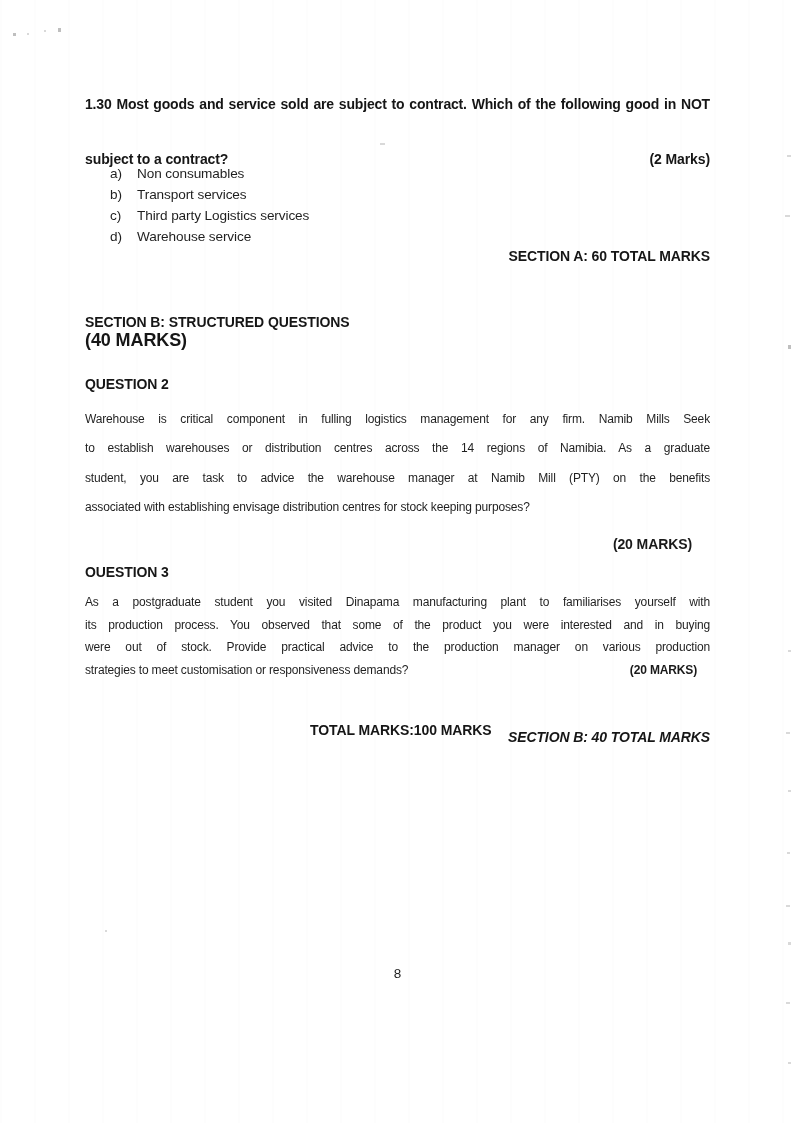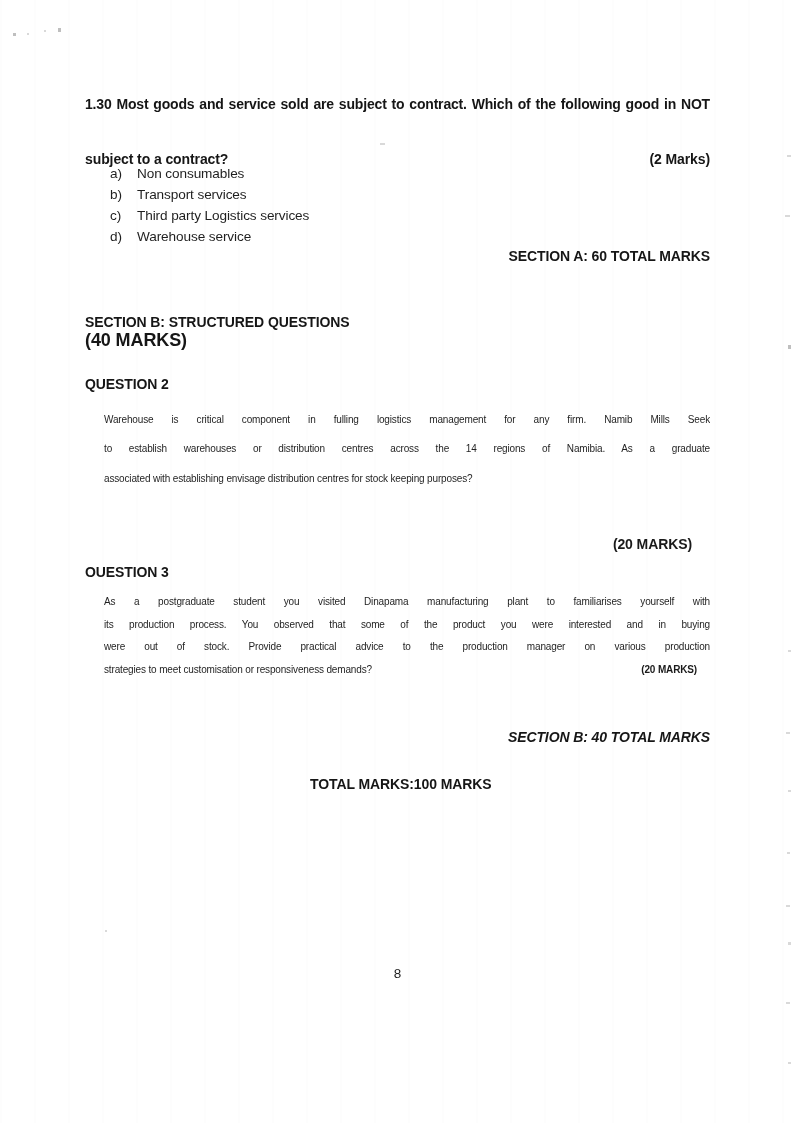--- a/index.html
+++ b/index.html
@@ -24,21 +24,21 @@
   
   .jline { text-align:justify; overflow:hidden; }
   .jline::after { content:""; display:inline-block; width:100%; height:0; }
 
   .heading-l1 { height:26px; line-height:20px; font-size:14px; letter-spacing:-0.18px; }
 
   .options { line-height:21px; font-size:13.6px; letter-spacing:-0.1px; }
   .opt { display:flex; }
   .opt .marker { width:27px; margin-left:25px; flex:none; }
 
-  .para .pline { letter-spacing:-0.15px; font-size:10px;margin-left:19px; }
+  .para .pline { letter-spacing:-0.15px; font-size:12px; }
   .q2-line { height:29.4px; line-height:19px; }
   .q3-line { height:22.6px; line-height:18px; }
 
   .marks-600 { font-weight:600; color:#1a1a1a; }
 
   .speck { position:absolute; background:#8a8a8a; opacity:0.55; }
   .speck.light { background:#ababab; opacity:0.45; }
 </style>
 </head>
 <body>
@@ -95,20 +95,21 @@
   <div class="abs row" style="top:314px;flex-direction:column;">
     <span class="b" style="font-size:14px;">SECTION B: STRUCTURED QUESTIONS</span>
     <span class="b" style="font-size:18px; margin-right:17px;">(40 MARKS)</span>
   </div>
 
   <div class="abs b" style="top:376px; font-size:14px;">QUESTION 2</div>
 
   <div class="abs para" style="top:410px;">
     <div class="pline q2-line jline">Warehouse is critical component in fulling logistics management for any firm. Namib Mills Seek</div>
     <div class="pline q2-line jline">to establish warehouses or distribution centres across the 14 regions of Namibia. As a graduate</div>
+    <div class="pline q2-line jline">student, you are task to advice the warehouse manager at Namib Mill (PTY) on the benefits</div>
     <div class="pline q2-line">associated with establishing envisage distribution centres for stock keeping purposes?</div>
   </div>
 
   <div class="abs right" style="top:536px;">
     <span class="marks-600" style="font-size:14px; margin-right:18px;">(20 MARKS)</span>
   </div>
 
   <div class="abs b" style="top:564px; font-size:14px;">OUESTION 3</div>
 
   <div class="abs para" style="top:593px;">
@@ -116,17 +117,17 @@
     <div class="pline q3-line jline">its production process. You observed that some of the product you were interested and in buying</div>
     <div class="pline q3-line jline">were out of stock.  Provide practical advice to the production manager on various production</div>
     <div class="pline q3-line row">
       <span>strategies to meet customisation or responsiveness demands?</span>
       <span class="marks-600" style="margin-right:13px;">(20 MARKS)</span>
     </div>
   </div>
 
   <div class="abs b right" style="top:729px; font-size:14px;font-style:italic;">SECTION B: 40 TOTAL MARKS</div>
 
-  <div class="b" style="position:absolute; left:310px; top:776px; font-size:14px; letter-spacing:-0.1px;">TOTAL MARKS:100 MARKS</div>
+  <div class="b" style="position:absolute; left:310px; top:722px; font-size:14px; letter-spacing:-0.1px;">TOTAL MARKS:100 MARKS</div>
 
   <div class="abs" style="top:966px; text-align:center; font-size:13.5px;">8</div>
 
 </div>
 
 </body></html>

